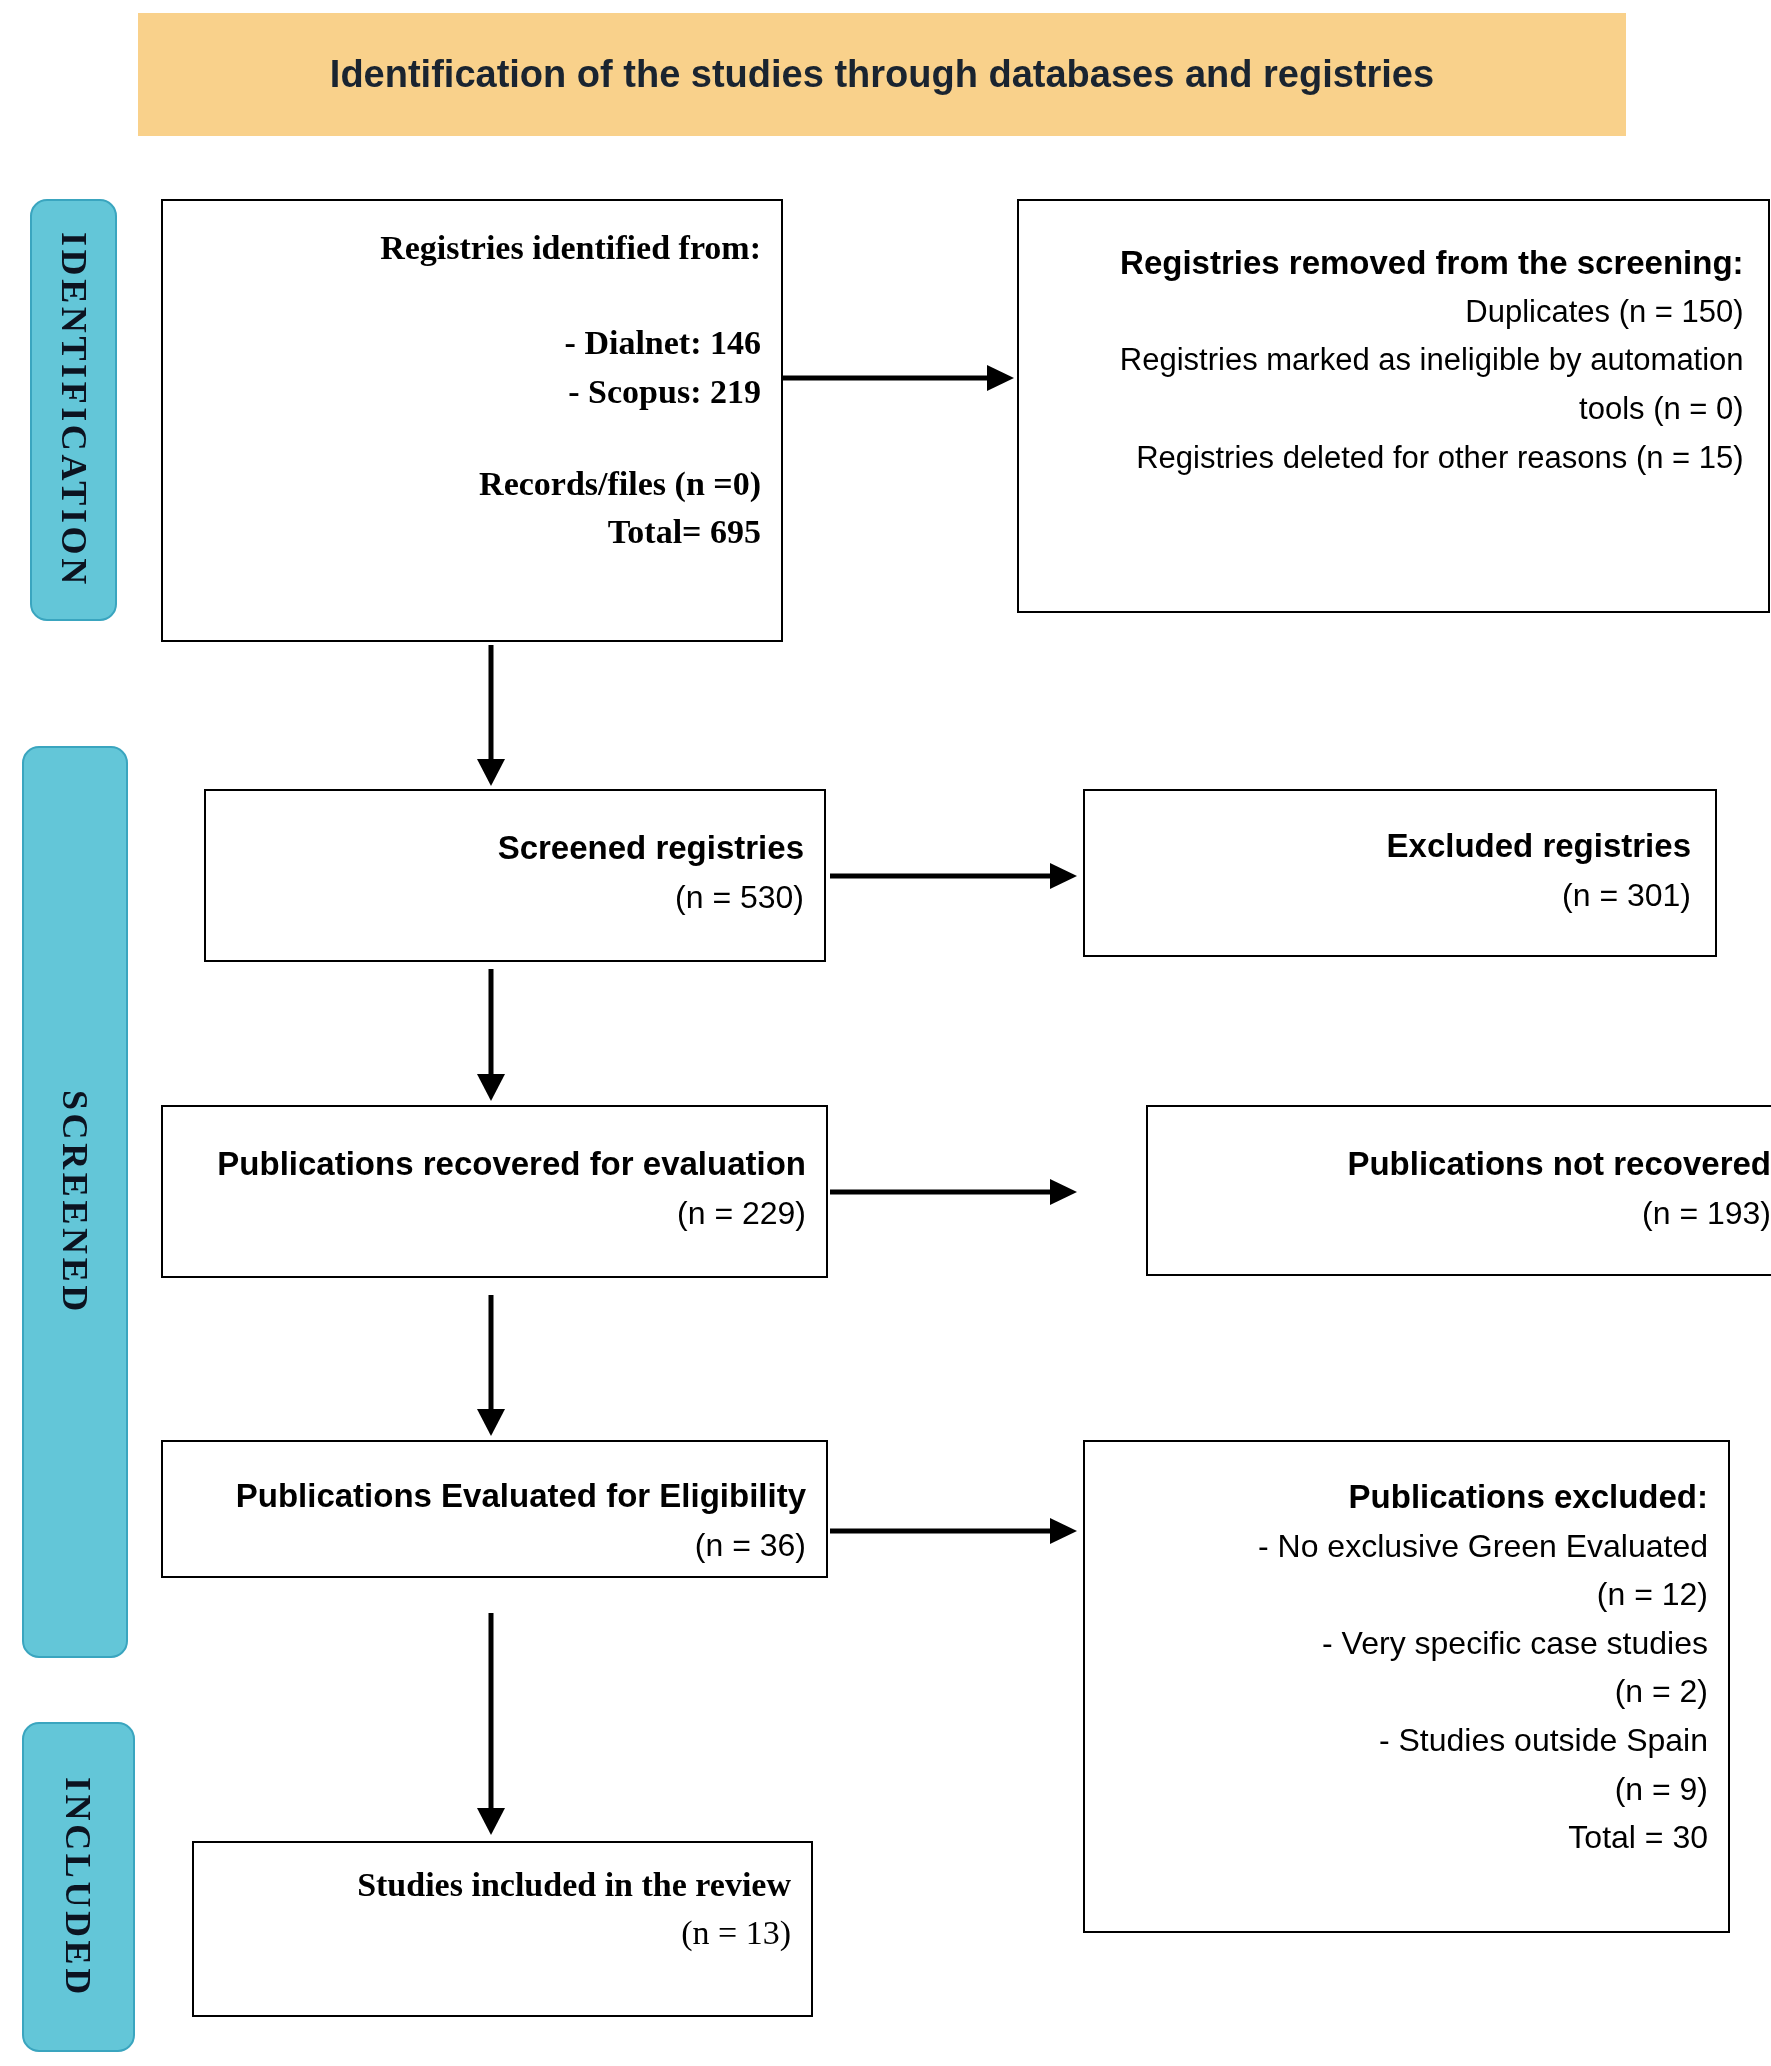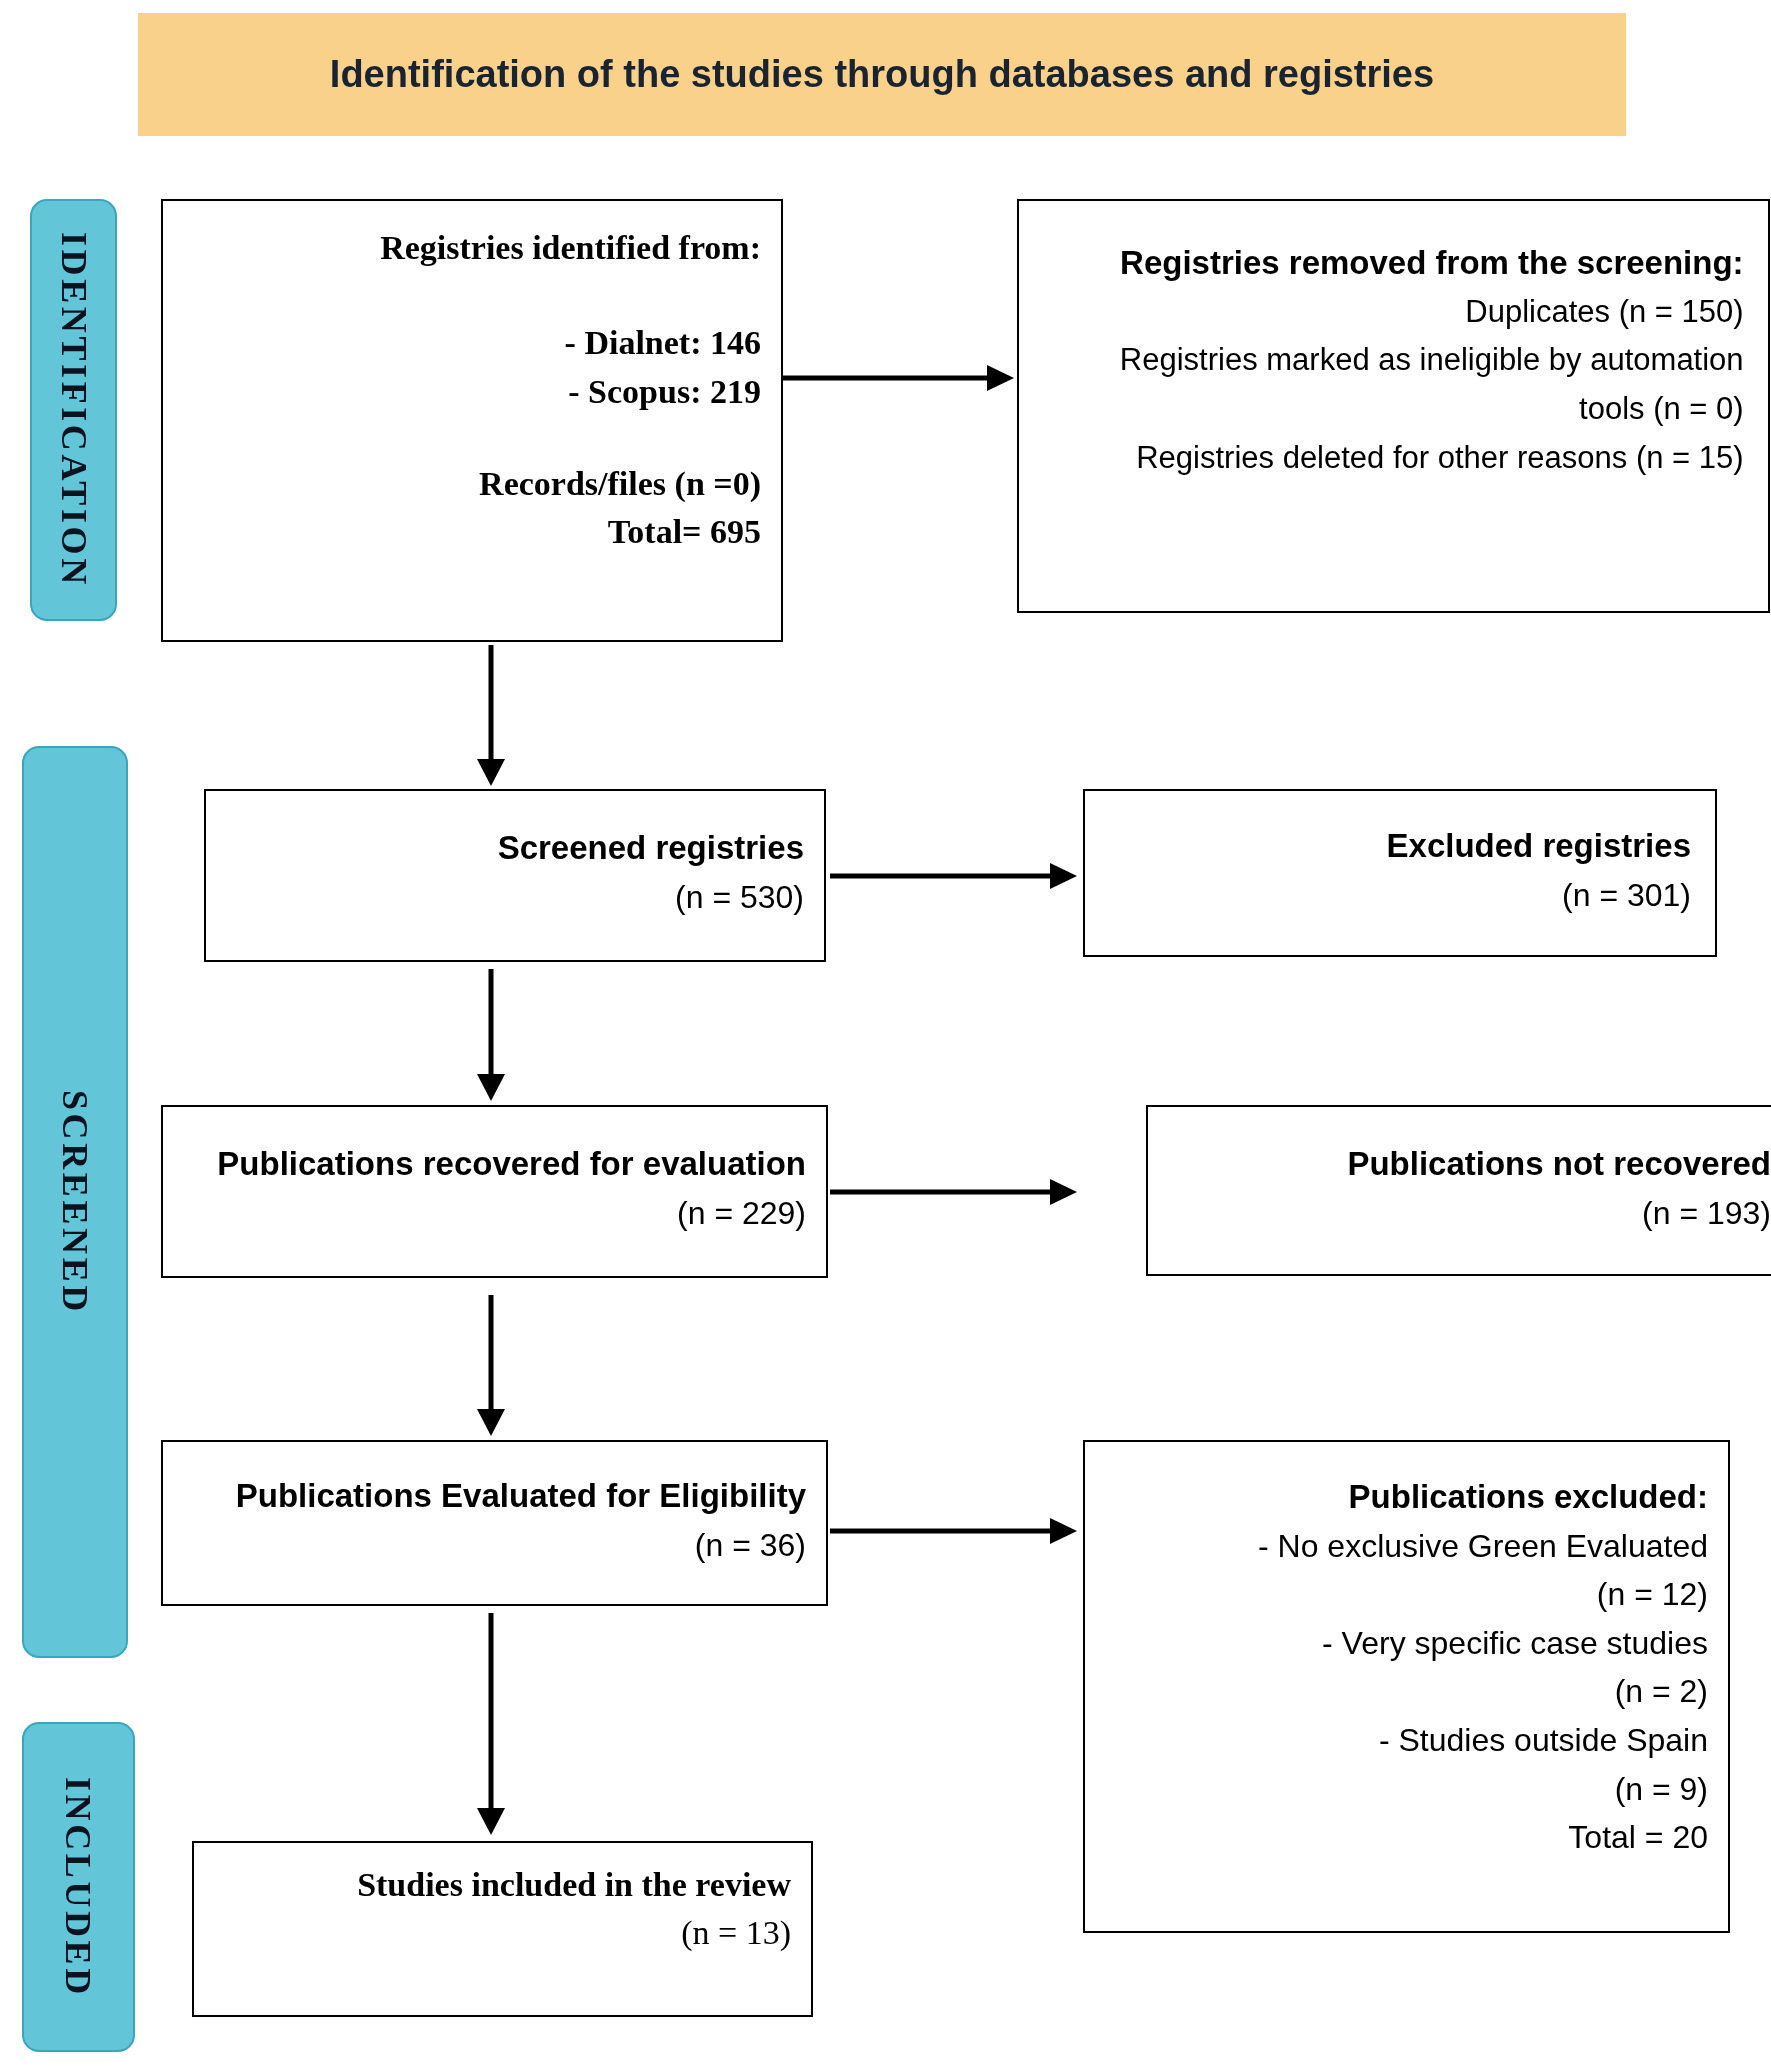--- a/index.html
+++ b/index.html
@@ -93,34 +93,34 @@
   <div class="box" style="left:161px; top:1105px; width:667px; height:173px; padding:32px 20px 0 33px;">
     <div class="h">Publications recovered for evaluation</div>
     <div class="cnt">(n = 229)</div>
   </div>
 
   <div class="box" style="left:1146px; top:1105px; width:647px; height:171px; padding:32px 20px 0 33px;">
     <div class="h">Publications not recovered</div>
     <div class="cnt">(n = 193)</div>
   </div>
 
-  <div class="box" style="left:161px; top:1440px; width:667px; height:166px; padding:29px 20px 0 33px;">
+  <div class="box" style="left:161px; top:1440px; width:667px; height:138px; padding:29px 20px 0 33px;">
     <div class="h">Publications Evaluated for Eligibility</div>
     <div class="cnt">(n = 36)</div>
   </div>
 
   <div class="box" style="left:1083px; top:1440px; width:647px; height:493px; padding:30px 20px 0 33px;">
     <div class="h">Publications excluded:</div>
     <div class="reason">- No exclusive Green Evaluated</div>
     <div class="reason">(n = 12)</div>
     <div class="reason">- Very specific case studies</div>
     <div class="reason">(n = 2)</div>
     <div class="reason">- Studies outside Spain</div>
     <div class="reason">(n = 9)</div>
-    <div class="cnt">Total = 20</div>
+    <div class="cnt">Total = 30</div>
   </div>
 
   <div class="box serifbox" style="left:192px; top:1841px; width:621px; height:176px; padding:18px 20px 0 37px;">
     <div class="sb-h">Studies included in the review</div>
     <div class="sb-line" style="font-weight:normal; margin-left:4.3px;">(n = 13)</div>
   </div>
 
   <div class="arrow-right" style="left:783px; top:363px; width:231px;"></div>
   <div class="arrow-down" style="left:476px; top:645px; height:141px;"></div>
   <div class="arrow-right" style="left:830px; top:861px; width:247px;"></div>

